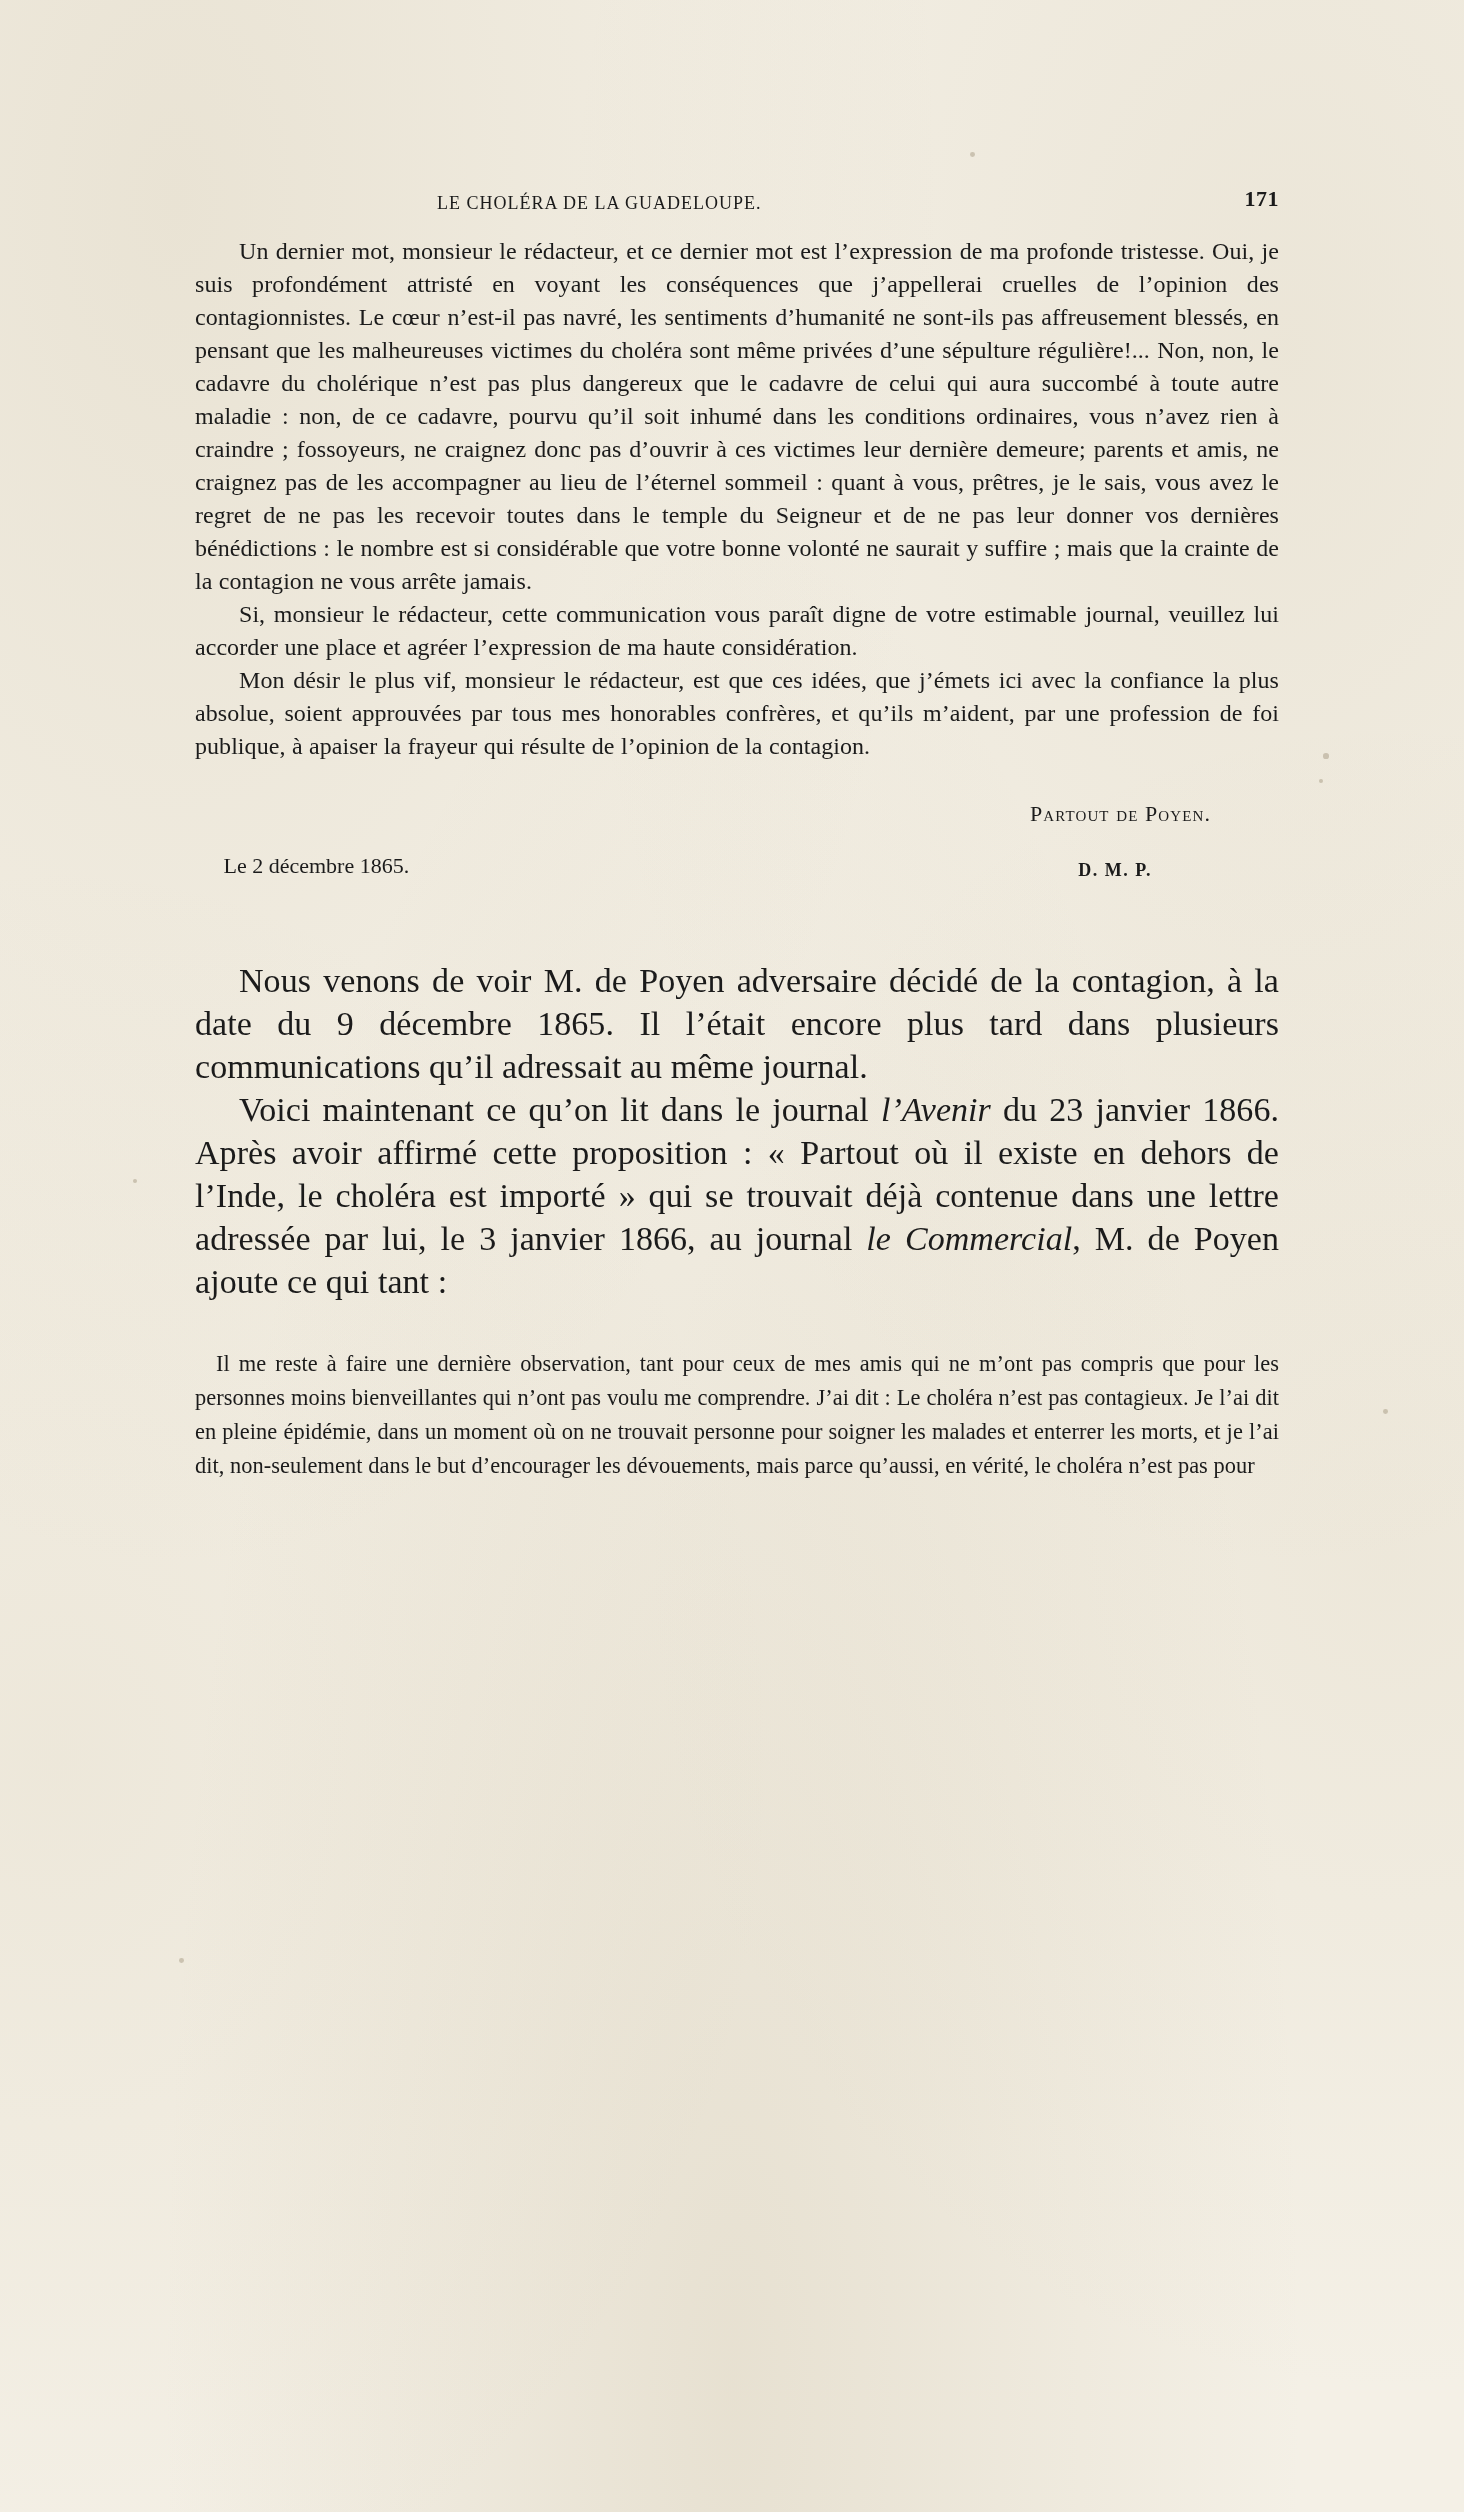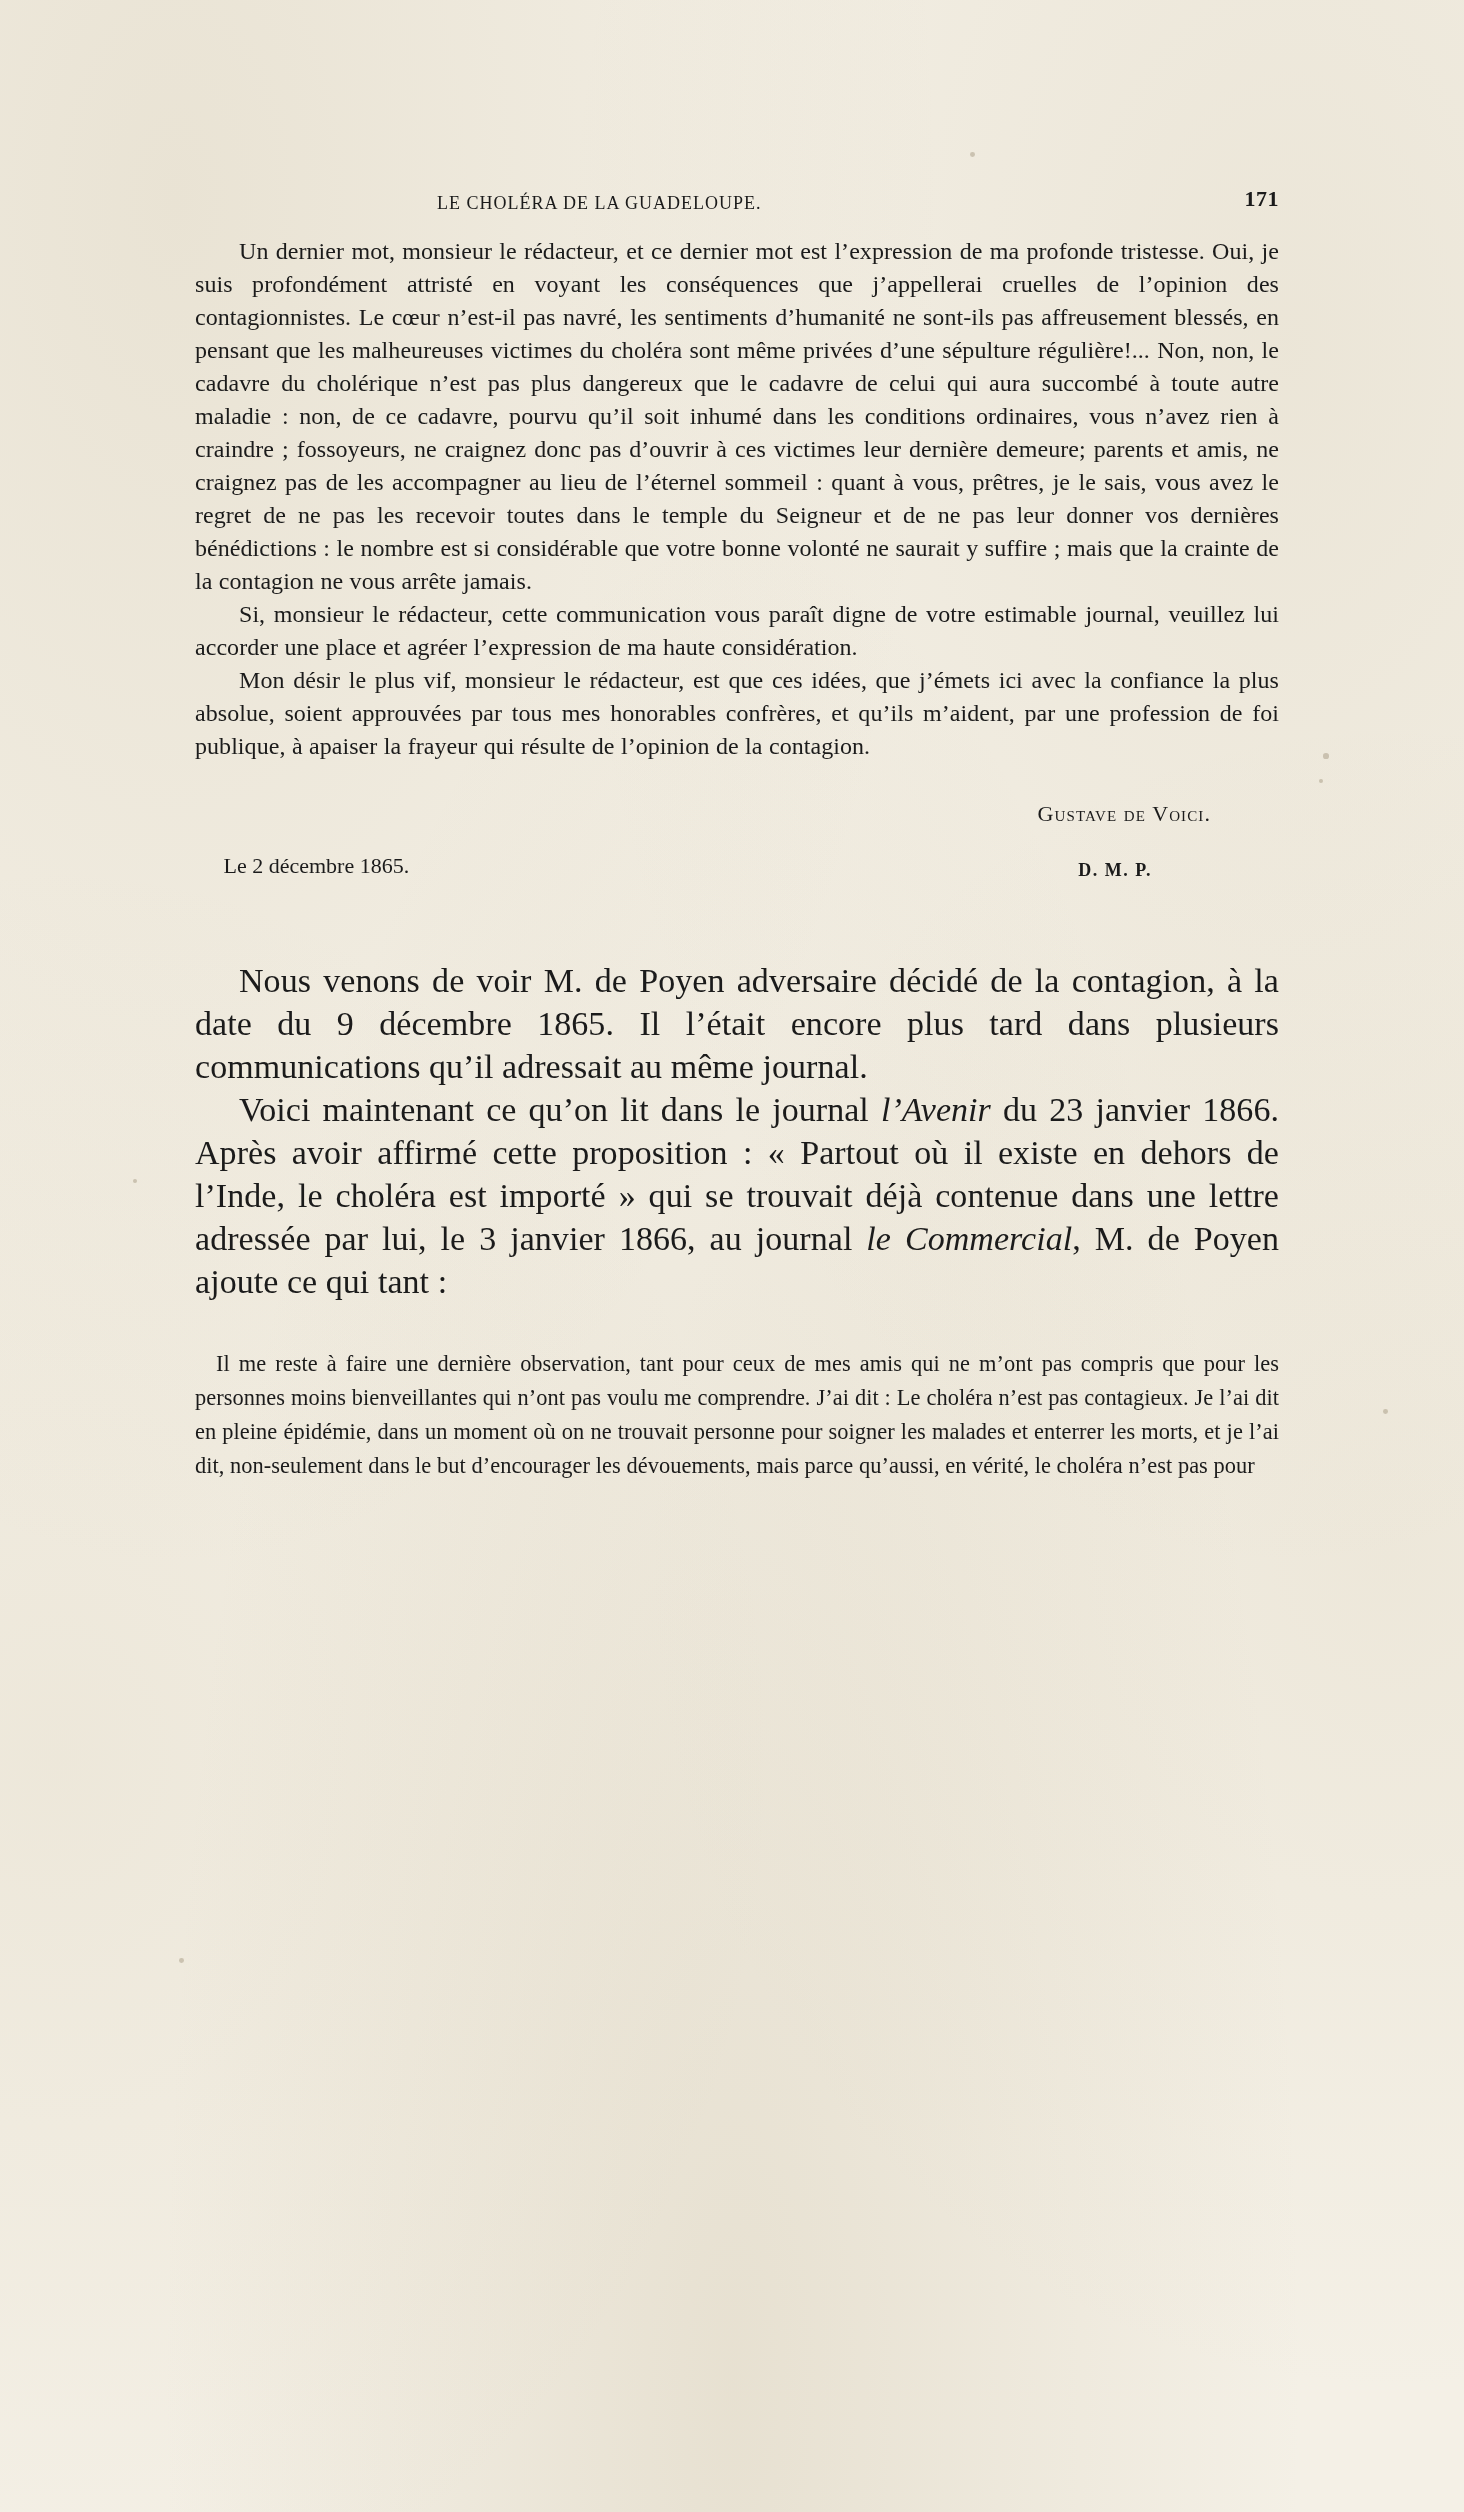--- a/index.html
+++ b/index.html
@@ -148,21 +148,21 @@
     <div class="runhead-folio">171</div>
   </div>
 
   <div class="letter">
     <p>Un dernier mot, monsieur le rédacteur, et ce dernier mot est l’expression de ma profonde tristesse. Oui, je suis profondément attristé en voyant les conséquences que j’appellerai cruelles de l’opinion des contagionnistes. Le cœur n’est-il pas navré, les sentiments d’humanité ne sont-ils pas affreusement blessés, en pensant que les malheureuses victimes du choléra sont même privées d’une sépulture régulière!... Non, non, le cadavre du cholérique n’est pas plus dangereux que le cadavre de celui qui aura succombé à toute autre maladie : non, de ce cadavre, pourvu qu’il soit inhumé dans les conditions ordinaires, vous n’avez rien à craindre ; fossoyeurs, ne craignez donc pas d’ouvrir à ces victimes leur dernière demeure; parents et amis, ne craignez pas de les accompagner au lieu de l’éternel sommeil : quant à vous, prêtres, je le sais, vous avez le regret de ne pas les recevoir toutes dans le temple du Seigneur et de ne pas leur donner vos dernières bénédictions : le nombre est si considérable que votre bonne volonté ne saurait y suffire ; mais que la crainte de la contagion ne vous arrête jamais.</p>
     <p>Si, monsieur le rédacteur, cette communication vous paraît digne de votre estimable journal, veuillez lui accorder une place et agréer l’expression de ma haute considération.</p>
     <p>Mon désir le plus vif, monsieur le rédacteur, est que ces idées, que j’émets ici avec la confiance la plus absolue, soient approuvées par tous mes honorables confrères, et qu’ils m’aident, par une profession de foi publique, à apaiser la frayeur qui résulte de l’opinion de la contagion.</p>
   </div>
 
   <div class="sig">
-    <div class="sig-name">Gustave de Voici.</div>
+    <div class="sig-name">Partout de Poyen.</div>
     <div class="sig-qual">D. M. P.</div>
     <div class="sig-date">Le 2 décembre 1865.</div>
   </div>
 
   <div class="commentary">
     <p>Nous venons de voir M. de Poyen adversaire décidé de la contagion, à la date du 9 décembre 1865. Il l’était encore plus tard dans plusieurs communications qu’il adressait au même journal.</p>
     <p><span>Voici maintenant ce qu’on lit dans le journal </span><i>l’Avenir</i><span> du 23 janvier 1866. Après avoir affirmé cette proposition : « Partout où il existe en dehors de l’Inde, le choléra est importé » qui se trouvait déjà contenue dans une lettre adressée par lui, le 3 janvier 1866, au journal </span><i>le Commercial</i><span>, M. de Poyen ajoute ce qui tant :</span></p>
   </div>
 
   <div class="extract">

